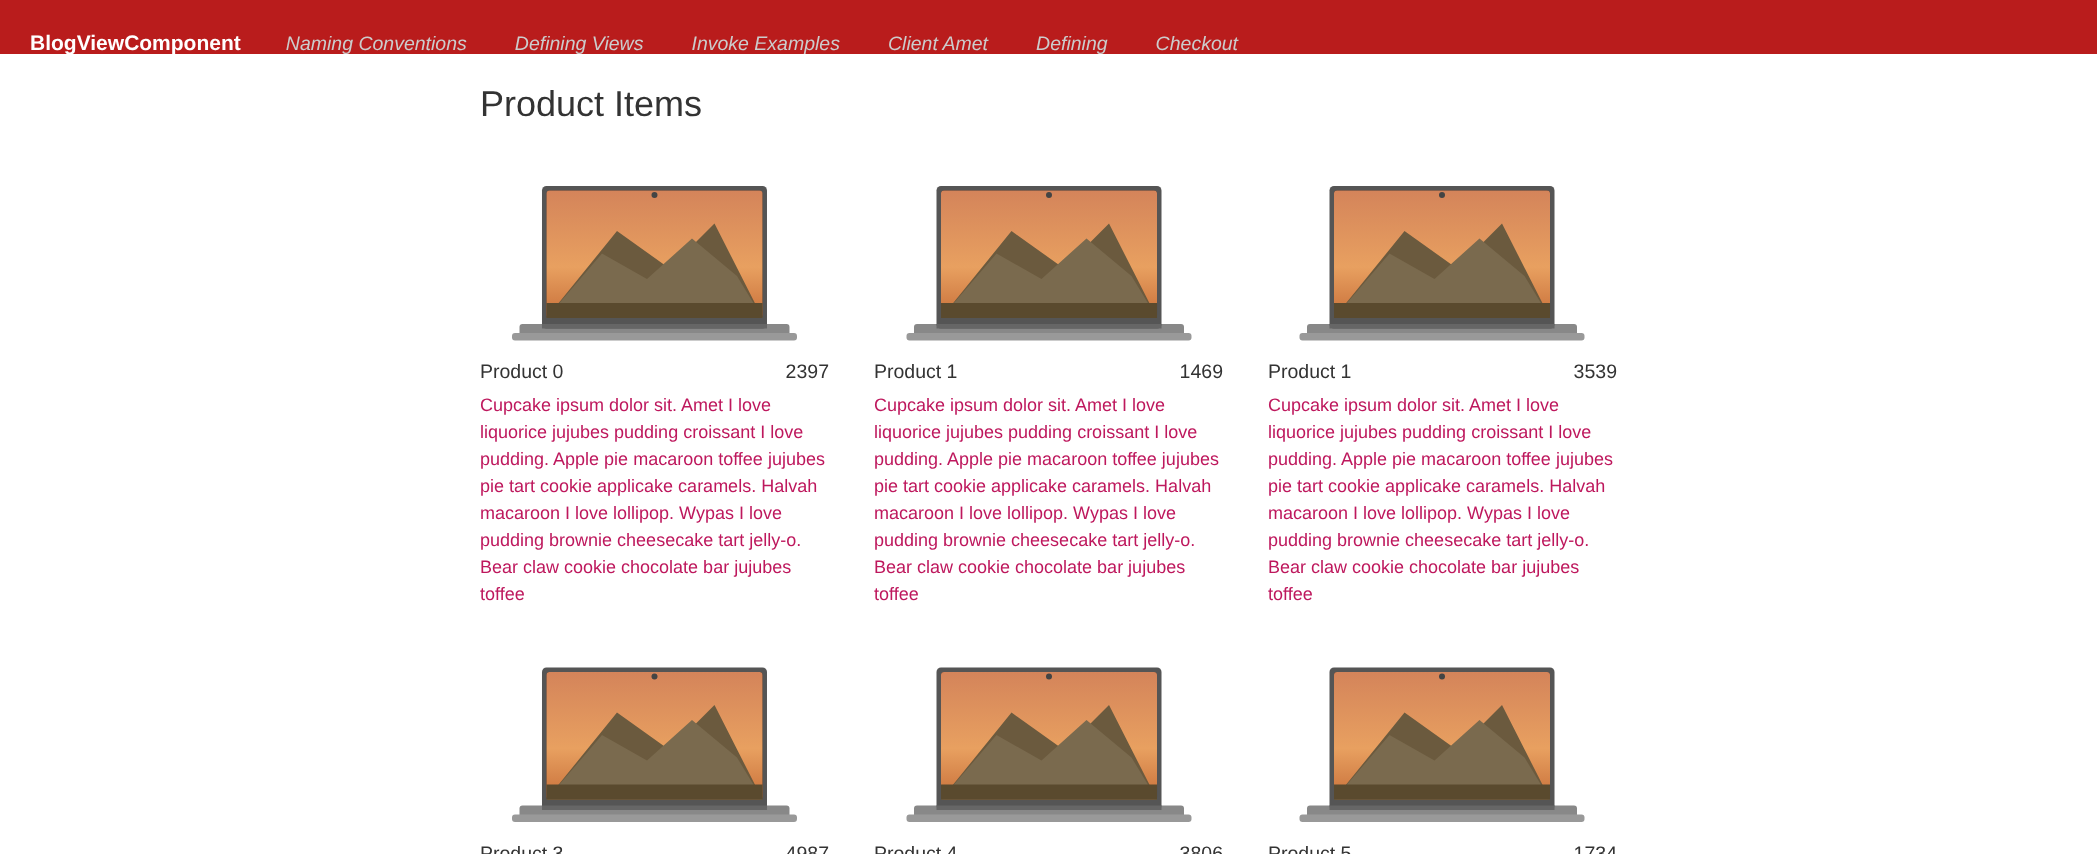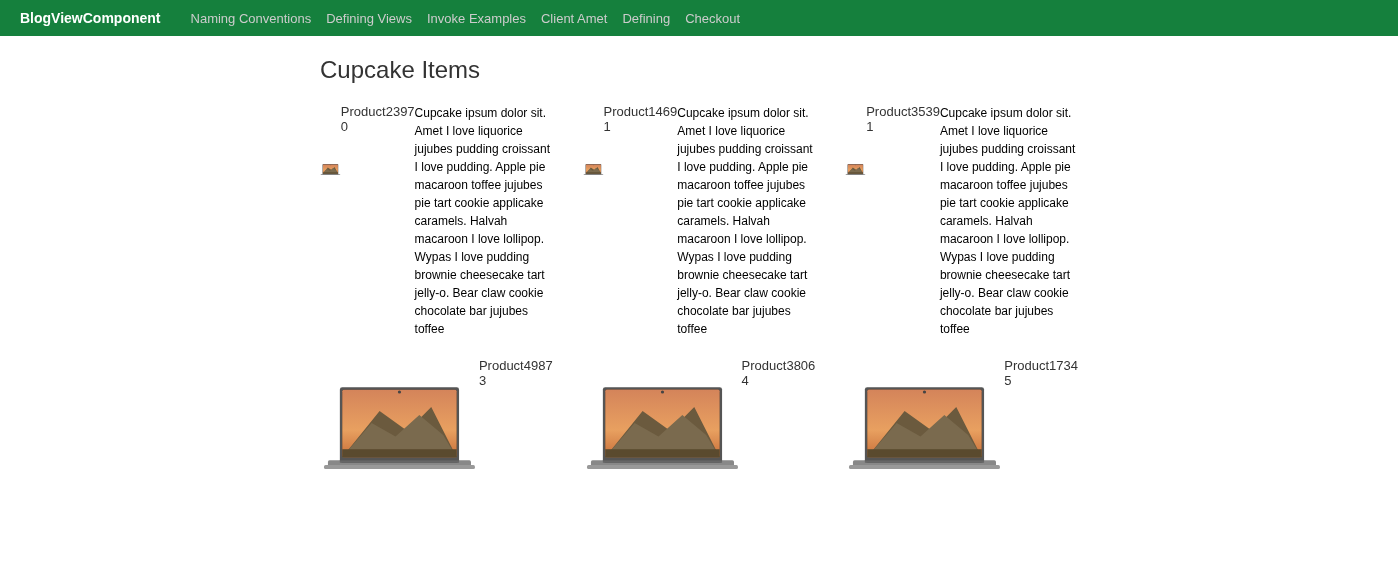--- a/index.html
+++ b/index.html
@@ -1,34 +1,35 @@
 <!DOCTYPE html>
 <html><head>
   <meta charset="utf-8">
   <style>
     * { margin: 0; padding: 0; box-sizing: border-box; }
     body { font-family: Arial, sans-serif; font-size: 13px; color: #333; background: #fff; }
 
     
     nav {
-      background: #15803d;
+      background: #b91c1c;
       display: flex;
-      align-items: center;
+      align-items: flex-end;
       padding: 0 20px;
       height: 36px;
     }
     .nav-brand {
       color: #fff;
       font-size: 14px;
       font-weight: bold;
       margin-right: 30px;
     }
     .nav-links {
       display: flex;
-      gap: 15px;
+      gap: 32px;
+      font-style: italic;
     }
     .nav-link {
       color: #ccc;
       text-decoration: none;
       font-size: 13px;
       cursor: pointer;
     }
 
     
     .content {
@@ -44,21 +45,21 @@
 
     
     .product-grid {
       display: grid;
       grid-template-columns: repeat(3, 1fr);
       gap: 20px 30px;
     }
 
     .product-card {
       display: flex;
-      flex-direction: row;
+      flex-direction: column;
     }
 
     .product-image-container {
       width: 100%;
       margin-bottom: 6px;
     }
 
     
     .laptop-img {
       width: 100%;
@@ -70,41 +71,41 @@
       display: flex;
       justify-content: space-between;
       font-size: 13px;
       margin-bottom: 6px;
     }
     .product-name { font-weight: normal; color: #333; }
     .product-price { font-weight: normal; color: #333; }
 
     .product-description {
       font-size: 12px;
-      color: #000000;
+      color: #be185d;
       line-height: 1.5;
     }
   </style>
 </head>
 <body>
 
 <nav>
   <span class="nav-brand">BlogViewComponent</span>
   <div class="nav-links">
     <a class="nav-link">Naming Conventions</a>
     <a class="nav-link">Defining Views</a>
     <a class="nav-link">Invoke Examples</a>
     <a class="nav-link">Client Amet</a>
     <a class="nav-link">Defining</a>
     <a class="nav-link">Checkout</a>
   </div>
 </nav>
 
 <div class="content">
-  <h1 class="page-title">Cupcake Items</h1>
+  <h1 class="page-title">Product Items</h1>
 
   <div class="product-grid" id="product-grid">
 
   <div class="product-card">
         <div class="product-image-container">
           <svg class="laptop-img" viewBox="0 0 200 130" xmlns="http://www.w3.org/2000/svg">
 
     <rect x="10" y="112" width="180" height="8" rx="2" fill="#888"></rect>
     <rect x="5" y="118" width="190" height="5" rx="2" fill="#999"></rect>
 

